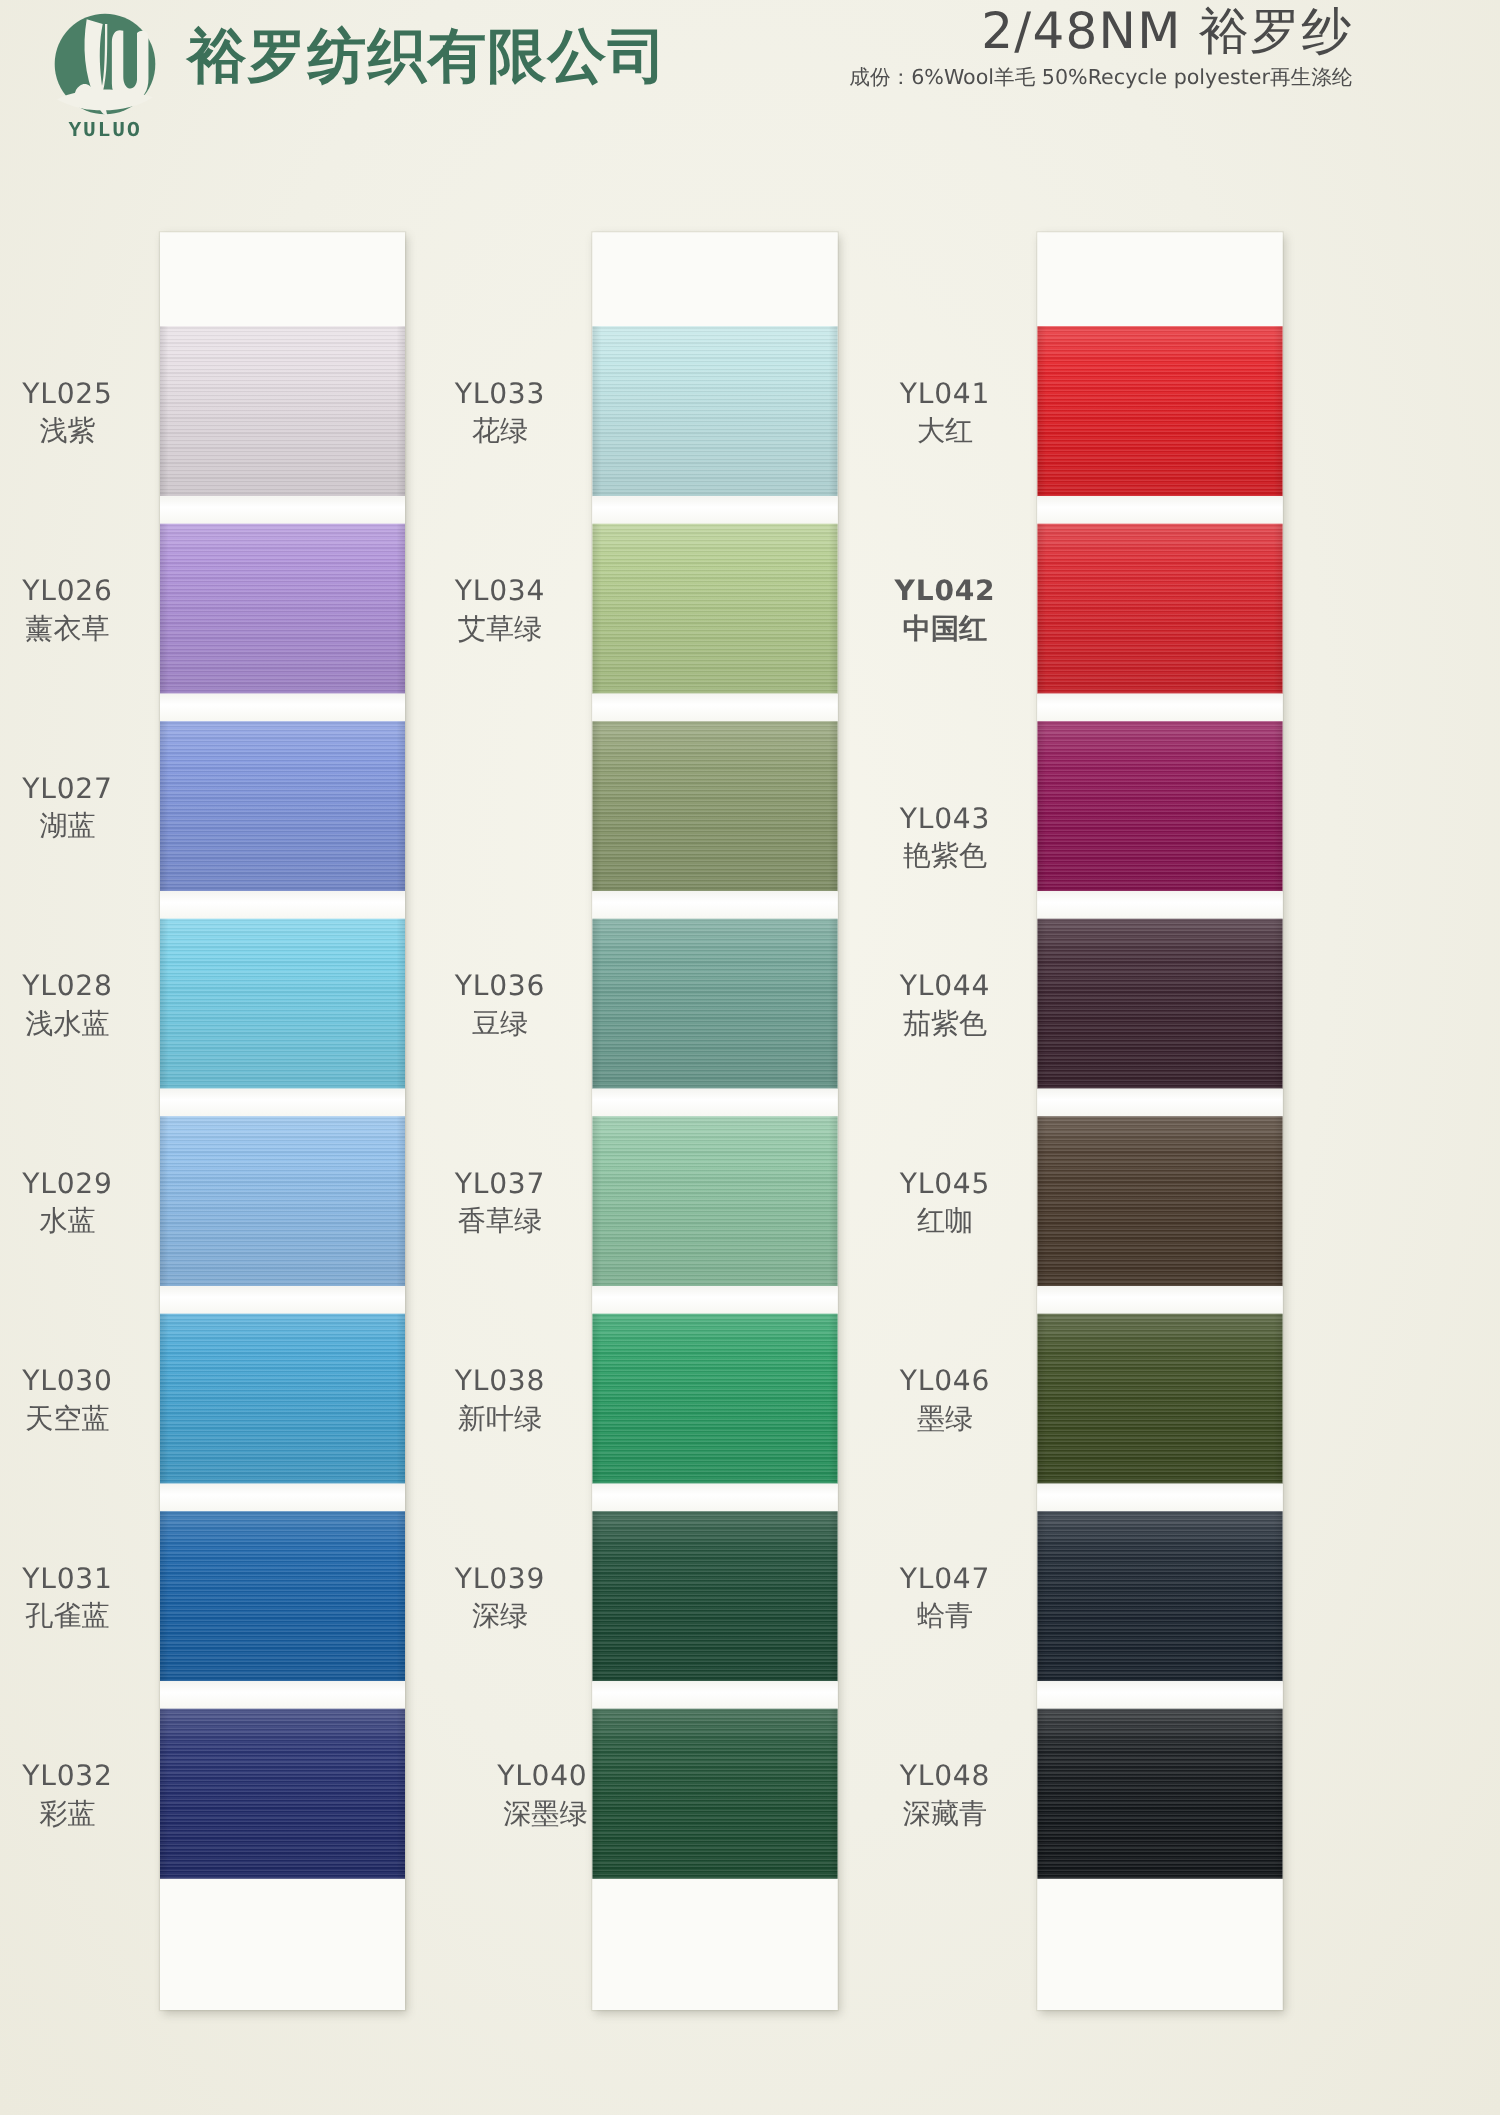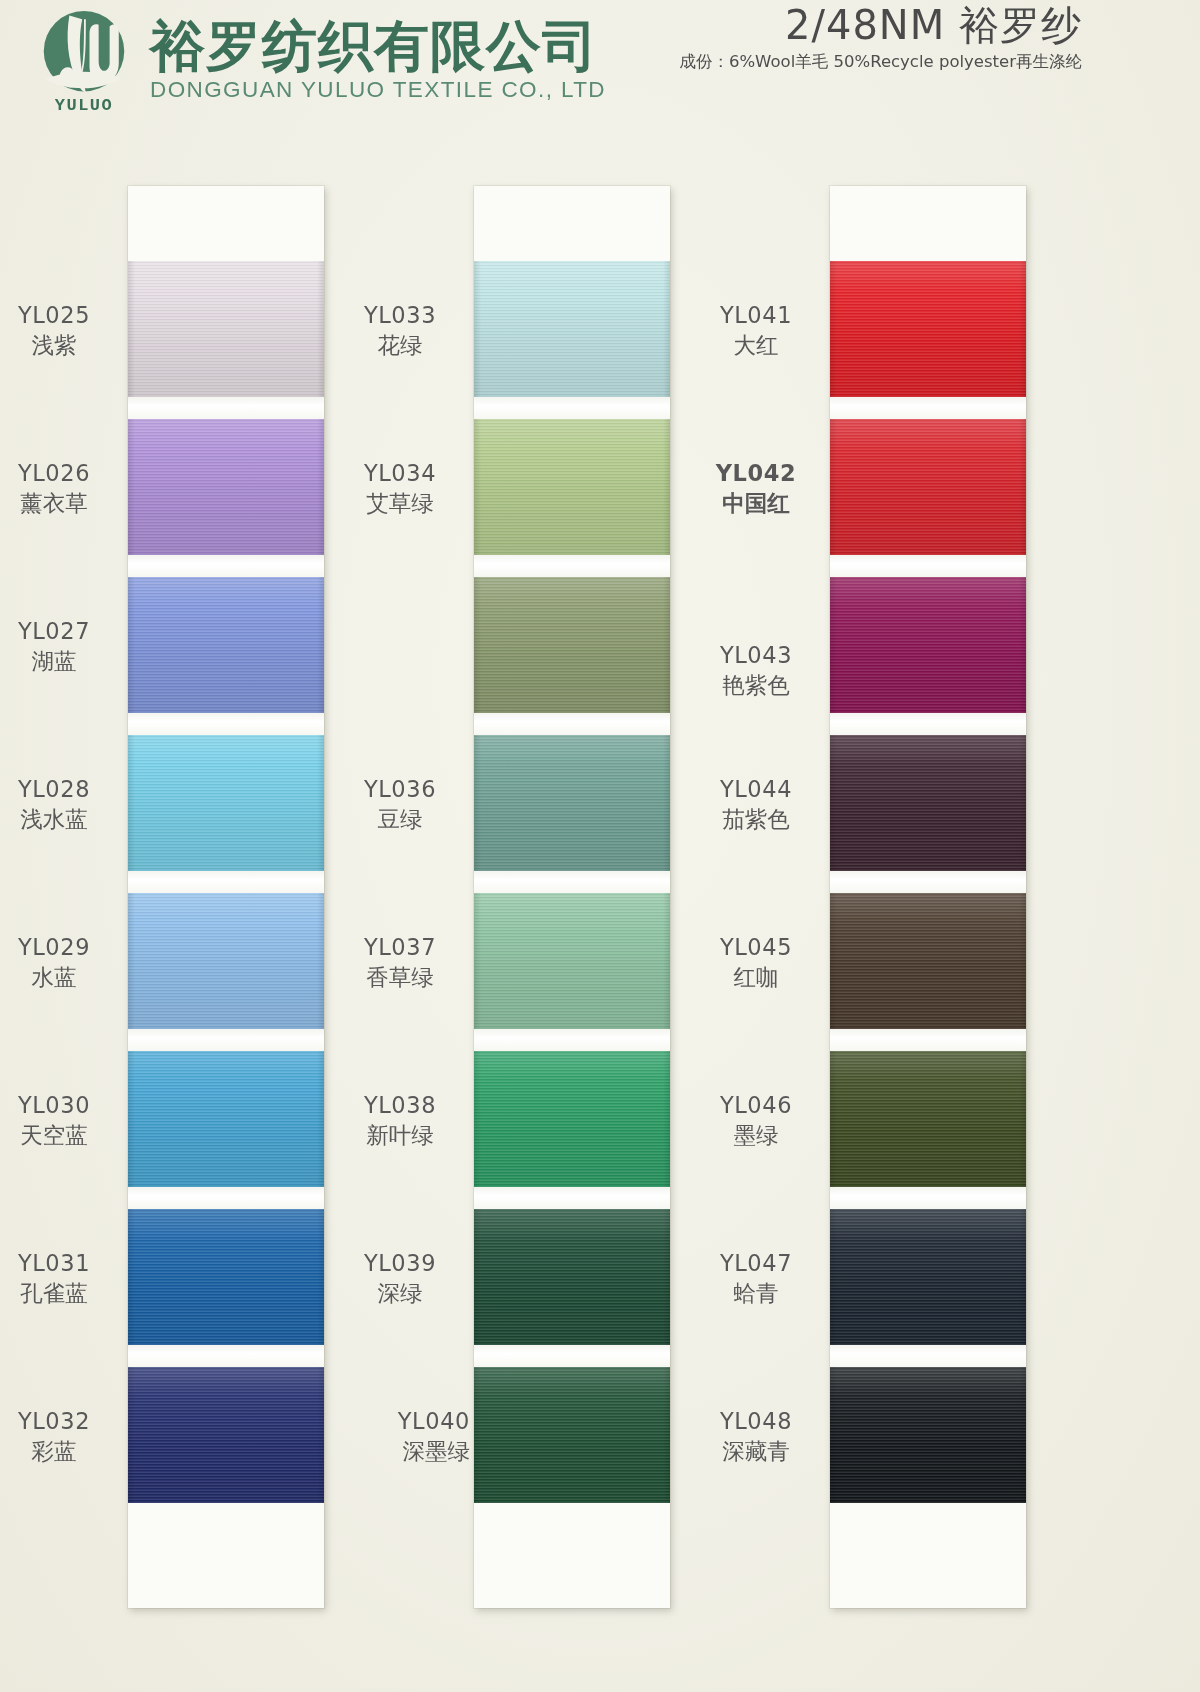--- a/index.html
+++ b/index.html
@@ -25,21 +25,21 @@
   .logo-circle{
     position:absolute;left:8px;top:2px;width:92px;height:86px;
   }
   .logo-text{
     position:absolute;left:8px;top:88px;width:92px;text-align:center;
     font-size:17px;font-weight:bold;letter-spacing:1.5px;color:#3c7059;
     font-family:Liberation Mono, monospace;
   }
   .brand-text{padding-top:10px;}
   .brand-cn{
-    font-size:55px;font-weight:bold;color:#3c7059;letter-spacing:1px;
+    font-size:47px;font-weight:bold;color:#3c7059;letter-spacing:1px;
     line-height:56px;font-family:"DejaVu Sans",sans-serif;
     white-space:nowrap;
   }
   .brand-en{
     font-size:22.5px;color:#5a8a73;letter-spacing:1.4px;
     line-height:28px;margin-top:2px;white-space:nowrap;
     font-family:"Liberation Sans",sans-serif;
   }
 
   .spec{position:absolute;right:118px;top:1px;text-align:right;}
@@ -129,21 +129,20 @@
           <path d="M52 10 C52 36 52 54 48 70 C44 84 36 88 28 82 C22 77 22 68 28 64 C32 61 38 63 39 68
                    C39 72 36 74 33 73 C36 78 43 77 46 70 C50 58 50 34 50 10 Z" fill="#f2f1e8"></path>
           <path d="M66 16 C60 14 56 18 56 26 L56 62 C56 74 64 80 74 78 C84 76 88 68 88 58 L88 22
                    C88 16 82 14 78 18 L78 58 C78 64 74 68 70 66 C67 64 66 60 66 56 Z" fill="#f2f1e8"></path>
           <path d="M8 76 C28 66 58 64 92 74 C70 88 34 90 8 76 Z" fill="#f2f1e8"></path>
         </svg>
         <div class="logo-text">YULUO</div>
       </div>
       <div class="brand-text">
         <div class="brand-cn">裕罗纺织有限公司</div>
-        <div class="brand-en">DONGGUAN YULUO TEXTILE CO., LTD</div>
       </div>
     </div>
 
     <div class="spec">
       <div class="spec-title">2/48NM  裕罗纱</div>
       <div class="spec-line">成份：6%Wool羊毛 50%Recycle polyester再生涤纶</div>
     </div>
 
   </div>
 

